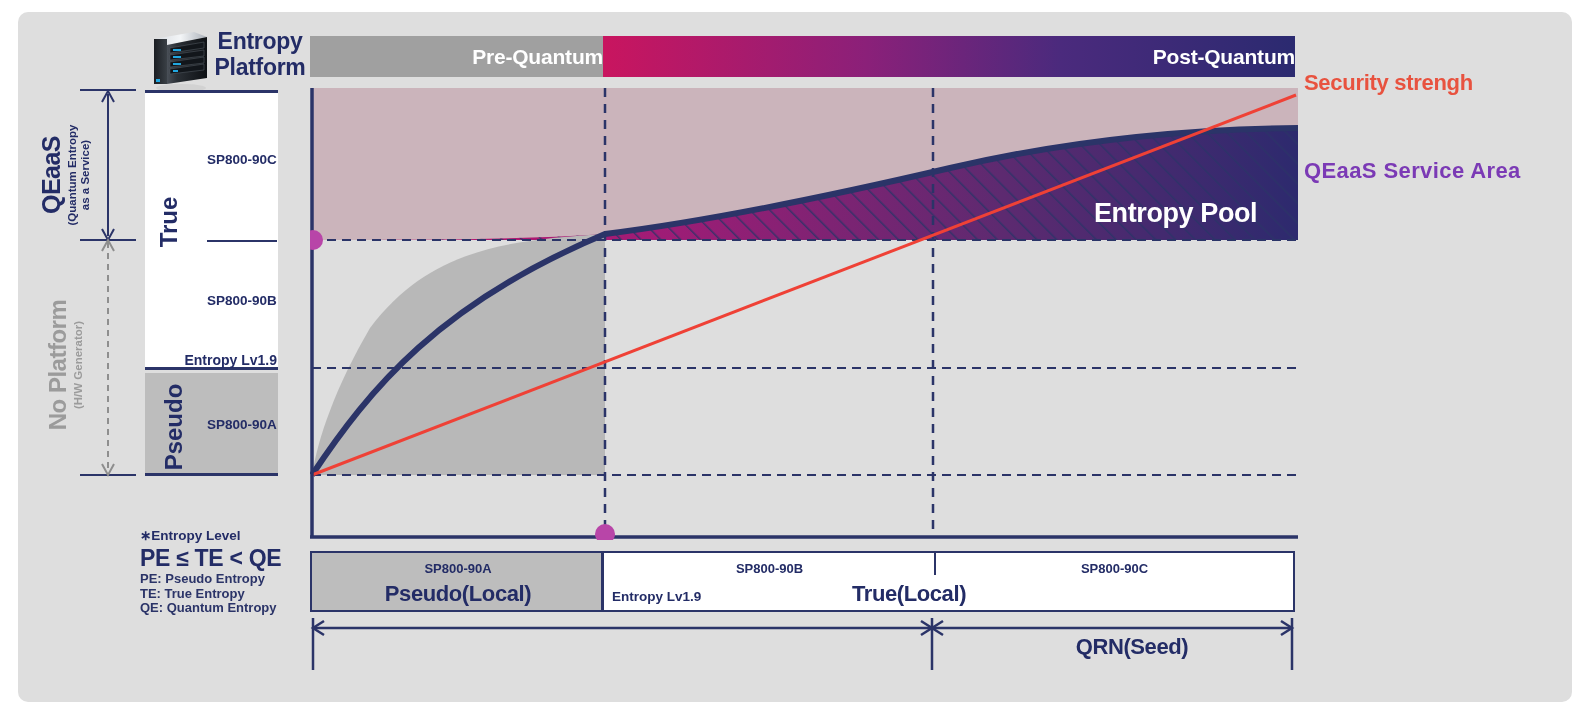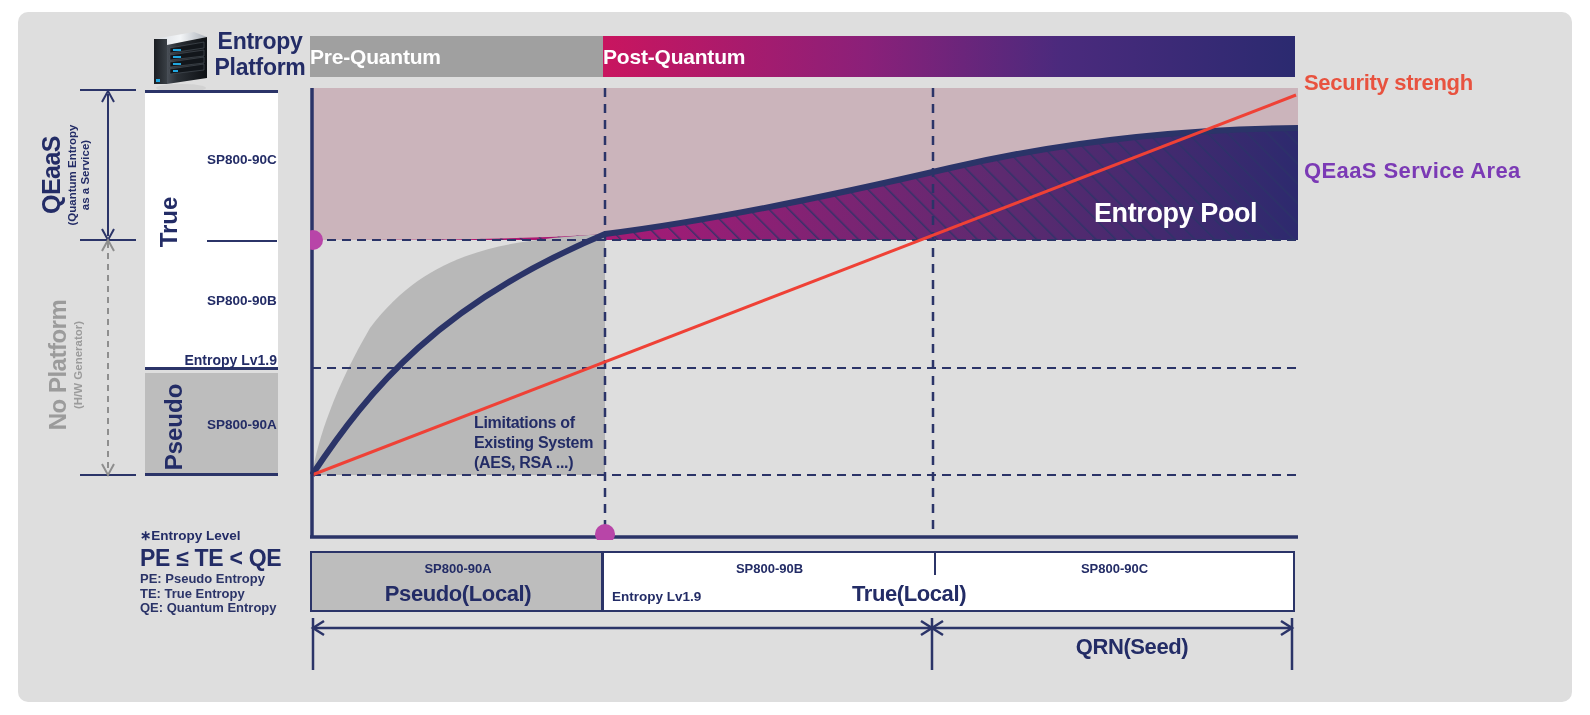--- a/index.html
+++ b/index.html
@@ -33,21 +33,21 @@
   .era-bar{ top:36px; height:41px; }
   .era-pre{
     left:310px; width:293px; background:#a0a0a0;
   }
   .era-post{
     left:603px; width:692px;
     background:linear-gradient(90deg,#c9155f 0%,#8b2079 38%,#4b2a7d 66%,#2b2a70 100%);
   }
   .era-bar span{
     display:block; width:100%; height:100%;
-    line-height:41px; text-align:left;
+    line-height:41px; text-align:right;
     color:#ffffff; font-weight:bold; font-size:21px; letter-spacing:-0.2px;
   }
 
   
   .qeaas-label{
     left:44px; top:100px; width:40px; height:150px;
   }
   .qeaas-label .v{
     position:absolute; left:50%; top:50%;
     transform:translate(-50%,-50%) rotate(-90deg);
@@ -333,25 +333,20 @@
       <line x1="2" y1="387" x2="986" y2="7" stroke="#ef4136" stroke-width="3"></line>
 
       <line x1="2" y1="0" x2="2" y2="450" stroke="#2b3468" stroke-width="3.5"></line>
       <line x1="0" y1="449" x2="988" y2="449" stroke="#2b3468" stroke-width="3.5"></line>
 
       <circle cx="3" cy="152" r="10" fill="#b845a8"></circle>
       <circle cx="295" cy="446" r="10" fill="#b845a8"></circle>
     </svg>
   </div>
 
-  <div class="abs limit-note">
-    <div>Limitations of</div>
-    <div>Existing System</div>
-    <div>(AES, RSA ...)</div>
-  </div>
 
   <div class="abs cal-sec">Security strengh</div>
   <div class="abs cal-qeaas">QEaaS Service Area</div>
   <div class="abs cal-pool">Entropy Pool</div>
 
 
   <div class="abs legend">
     <div class="lg-star">∗Entropy Level</div>
     <div class="lg-formula">PE ≤ TE &lt; QE</div>
     <div class="lg-line">PE: Pseudo Entropy</div>

